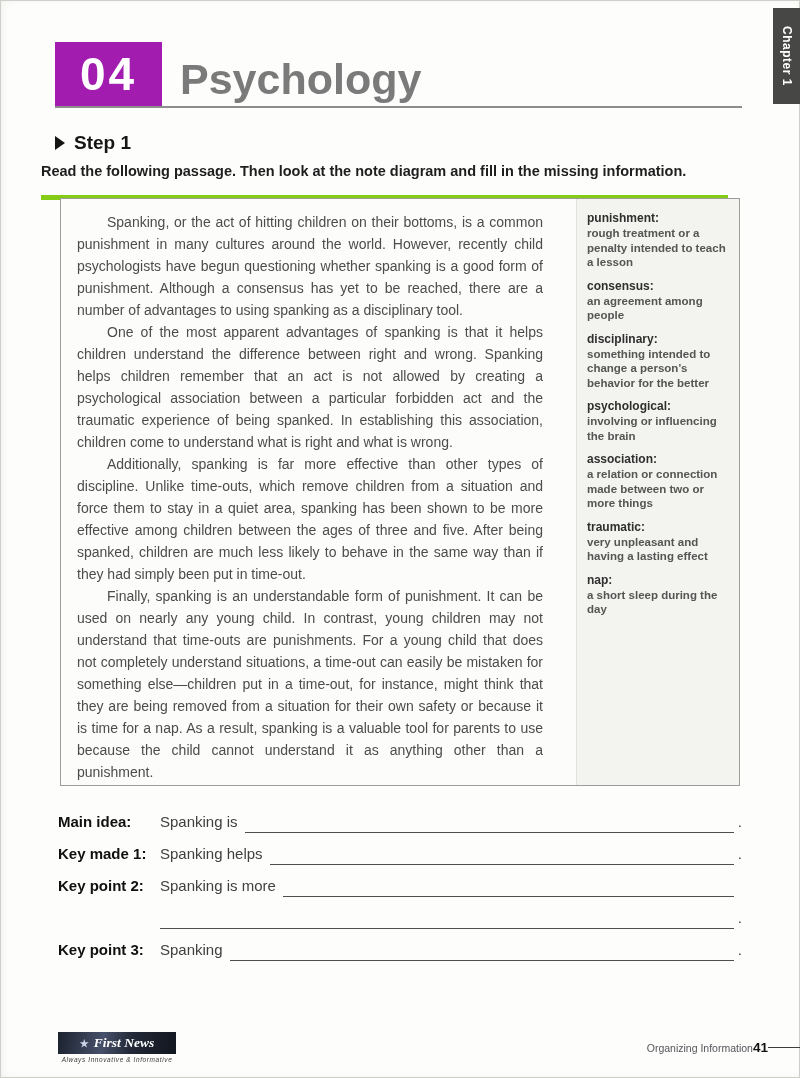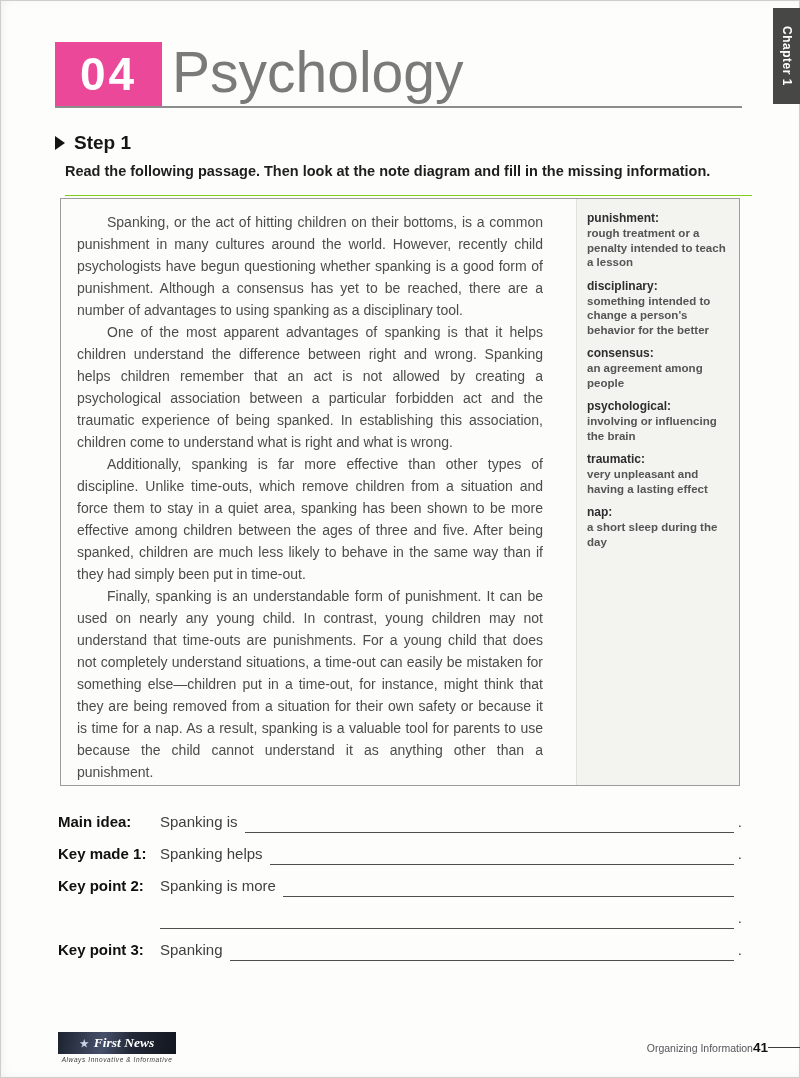--- a/index.html
+++ b/index.html
@@ -19,45 +19,45 @@
     font-size:12px; font-weight:bold; letter-spacing:0.5px;
   }
 
   
   .header {
     position:absolute; top:40px; left:55px; width:687px; height:66px;
     border-bottom:2px solid #8d8d8d;
     display:flex; align-items:flex-end;
   }
   .num-box {
-    width:107px; height:64px; background:#ec4899; color:#ffffff;
+    width:107px; height:64px; background:#a21caf; color:#ffffff;
     display:flex; align-items:center; justify-content:center;
     font-size:46px; font-weight:600; letter-spacing:3px;
   }
   .page-title {
-    margin-left:10px; padding-bottom:5px;
-    font-size:57px; font-weight:normal; color:#7a7a7a; line-height:1;
+    margin-left:18px; padding-bottom:5px;
+    font-size:43px; font-weight:bold; color:#7a7a7a; line-height:1;
   }
 
   
   .step-heading {
     position:absolute; top:132px; left:55px;
     display:flex; align-items:center; gap:9px;
     font-size:19px; font-weight:bold; color:#161616;
   }
   .step-arrow {
     width:0; height:0;
     border-left:10px solid #141414;
     border-top:7px solid transparent;
     border-bottom:7px solid transparent;
   }
   .instruction {
-    position:absolute; top:163px; left:65px; width:687px;
+    position:absolute; top:163px; left:41px; width:687px;
     font-size:14.5px; font-weight:bold; color:#1e1e1e;
-    padding-bottom:16px; border-bottom:1px solid #84cc16;
+    padding-bottom:16px; border-bottom:5px solid #84cc16;
   }
 
   
   .passage-box {
     position:absolute; top:198px; left:60px; width:680px; height:588px;
     border:1px solid #9c9c98; box-sizing:border-box;
     display:flex; background:#fcfcfa;gap:23px;
   }
   .passage-text {
     flex:1; padding:12px 10px 8px 16px; box-sizing:border-box;
@@ -137,30 +137,34 @@
       <p>One of the most apparent advantages of spanking is that it helps children understand the difference between right and wrong. Spanking helps children remember that an act is not allowed by creating a psychological association between a particular forbidden act and the traumatic experience of being spanked. In establishing this association, children come to understand what is right and what is wrong.</p>
       <p>Additionally, spanking is far more effective than other types of discipline. Unlike time-outs, which remove children from a situation and force them to stay in a quiet area, spanking has been shown to be more effective among children between the ages of three and five. After being spanked, children are much less likely to behave in the same way than if they had simply been put in time-out.</p>
       <p>Finally, spanking is an understandable form of punishment. It can be used on nearly any young child. In contrast, young children may not understand that time-outs are punishments. For a young child that does not completely understand situations, a time-out can easily be mistaken for something else—children put in a time-out, for instance, might think that they are being removed from a situation for their own safety or because it is time for a nap. As a result, spanking is a valuable tool for parents to use because the child cannot understand it as anything other than a punishment.</p>
     </div>
     <div class="vocab">
       <div class="vocab-entry">
         <div class="vocab-term">punishment:</div>
         <div class="vocab-def">rough treatment or a penalty intended to teach a lesson</div>
       </div>
       <div class="vocab-entry">
+        <div class="vocab-term">consensus:</div>
+        <div class="vocab-def">an agreement among people</div>
+      </div>
+      <div class="vocab-entry">
         <div class="vocab-term">disciplinary:</div>
         <div class="vocab-def">something intended to change a person's behavior for the better</div>
       </div>
       <div class="vocab-entry">
-        <div class="vocab-term">consensus:</div>
-        <div class="vocab-def">an agreement among people</div>
-      </div>
-      <div class="vocab-entry">
         <div class="vocab-term">psychological:</div>
         <div class="vocab-def">involving or influencing the brain</div>
+      </div>
+      <div class="vocab-entry">
+        <div class="vocab-term">association:</div>
+        <div class="vocab-def">a relation or connection made between two or more things</div>
       </div>
       <div class="vocab-entry">
         <div class="vocab-term">traumatic:</div>
         <div class="vocab-def">very unpleasant and having a lasting effect</div>
       </div>
       <div class="vocab-entry">
         <div class="vocab-term">nap:</div>
         <div class="vocab-def">a short sleep during the day</div>
       </div>
     </div>

